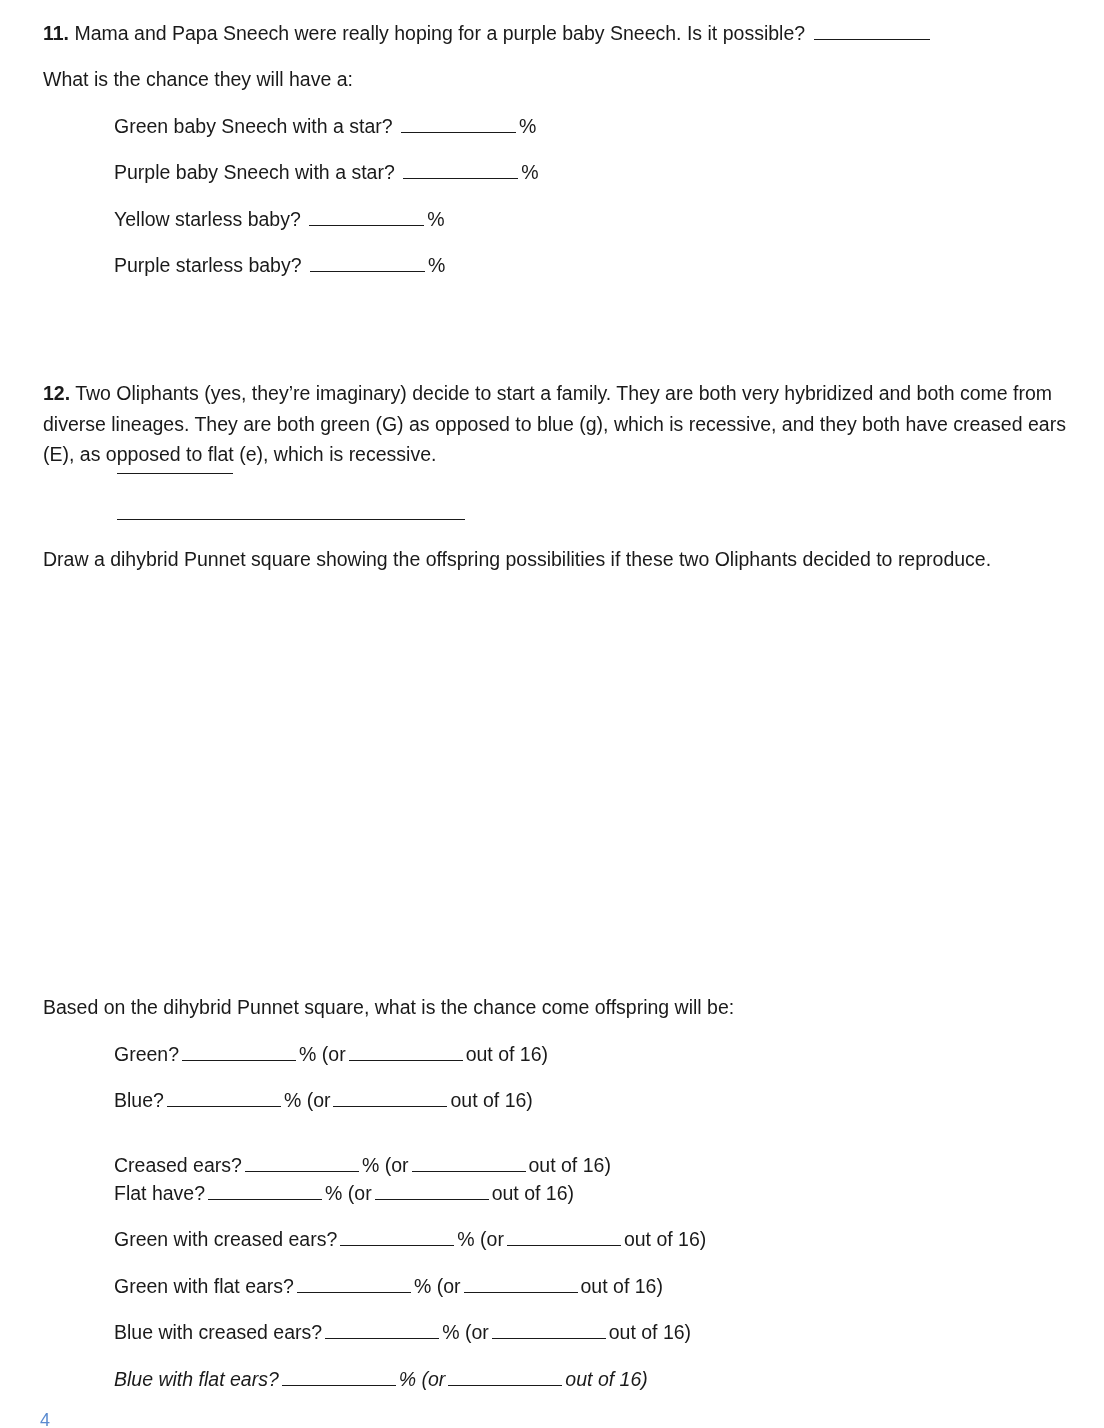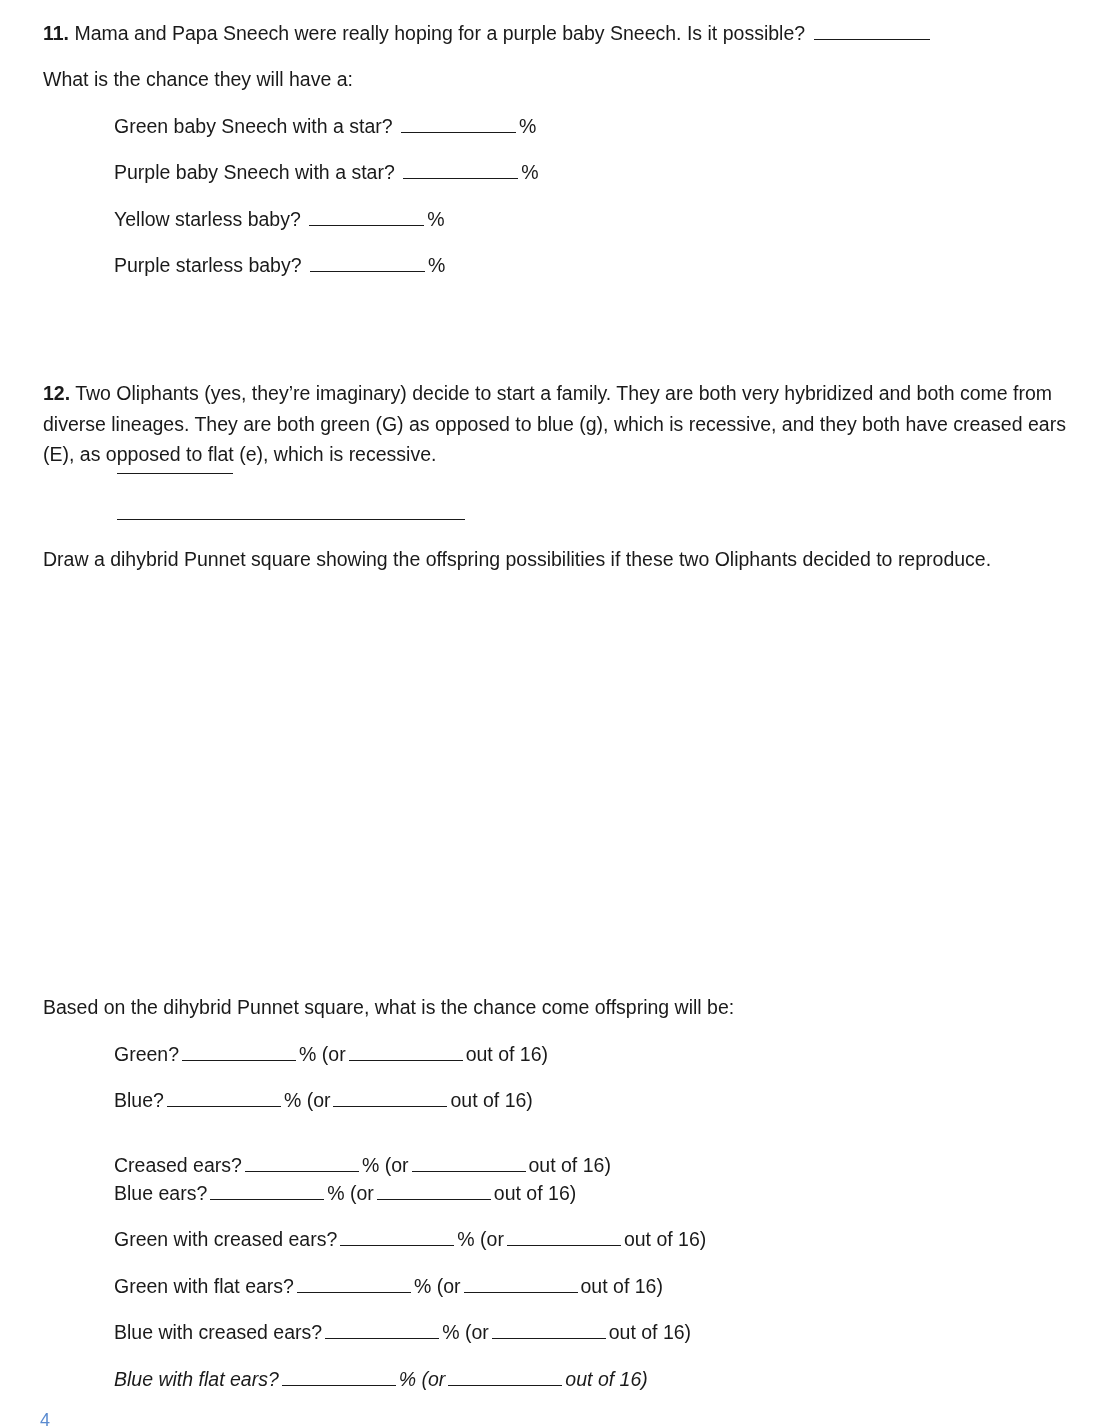--- a/index.html
+++ b/index.html
@@ -68,21 +68,21 @@
 <div class="line" style="left:114px; top:1042px;">
   <span>Green?</span><span class="blank" style="width:114px;"></span><span>% (or</span><span class="blank" style="width:114px;"></span><span>out of 16)</span>
 </div>
 <div class="line" style="left:114px; top:1088px;">
   <span>Blue?</span><span class="blank" style="width:114px;"></span><span>% (or</span><span class="blank" style="width:114px;"></span><span>out of 16)</span>
 </div>
 <div class="line" style="left:114px; top:1153px;text-align:right;">
   <span>Creased ears?</span><span class="blank" style="width:114px;"></span><span>% (or</span><span class="blank" style="width:114px;"></span><span>out of 16)</span>
 </div>
 <div class="line" style="left:114px; top:1181px;">
-  <span>Blue ears?</span><span class="blank" style="width:114px;"></span><span>% (or</span><span class="blank" style="width:114px;"></span><span>out of 16)</span>
+  <span>Flat have?</span><span class="blank" style="width:114px;"></span><span>% (or</span><span class="blank" style="width:114px;"></span><span>out of 16)</span>
 </div>
 <div class="line" style="left:114px; top:1227px;">
   <span>Green with creased ears?</span><span class="blank" style="width:114px;"></span><span>% (or</span><span class="blank" style="width:114px;"></span><span>out of 16)</span>
 </div>
 <div class="line" style="left:114px; top:1274px;">
   <span>Green with flat ears?</span><span class="blank" style="width:114px;"></span><span>% (or</span><span class="blank" style="width:114px;"></span><span>out of 16)</span>
 </div>
 <div class="line" style="left:114px; top:1320px;">
   <span>Blue with creased ears?</span><span class="blank" style="width:114px;"></span><span>% (or</span><span class="blank" style="width:114px;"></span><span>out of 16)</span>
 </div>

